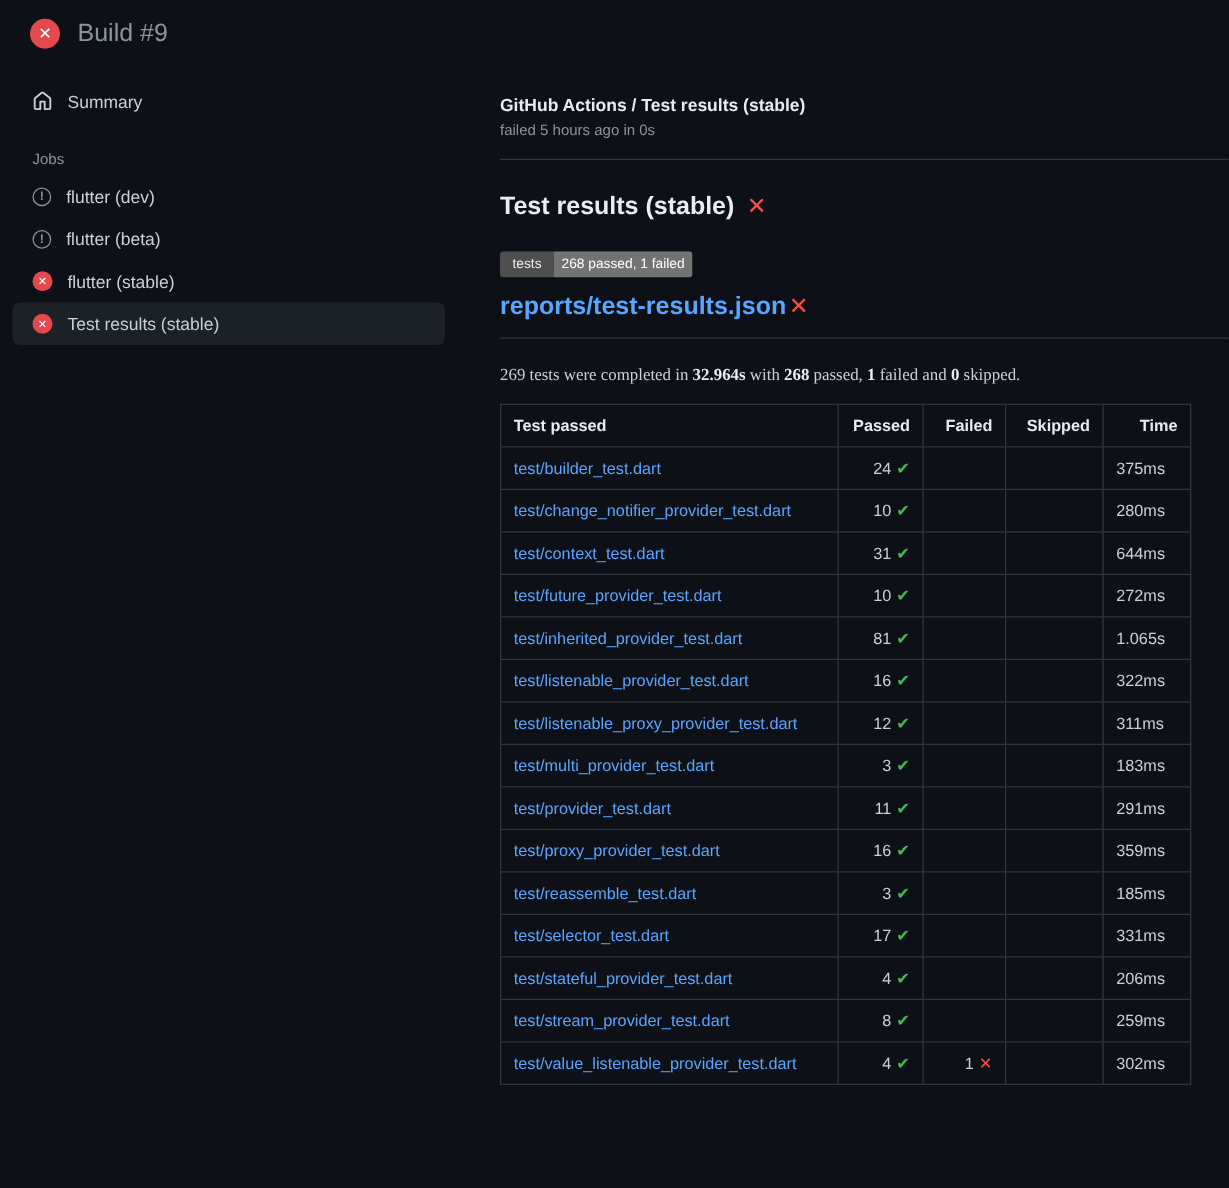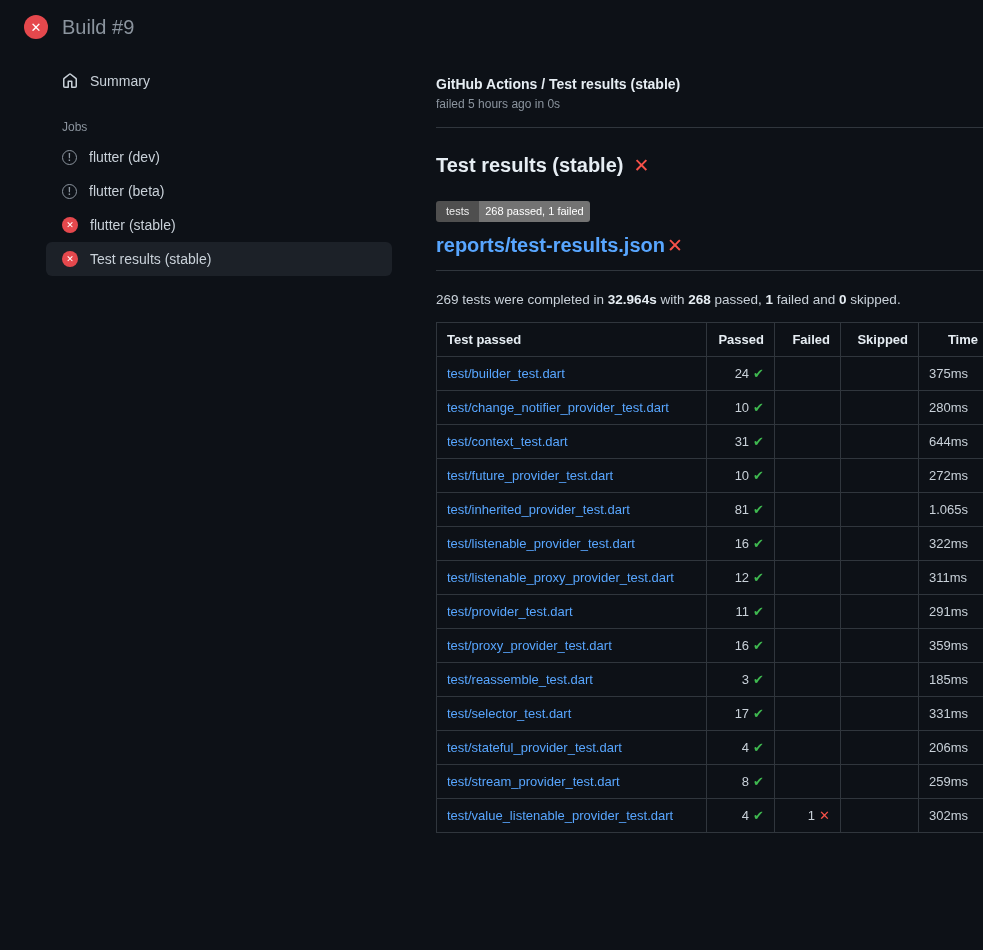--- a/index.html
+++ b/index.html
@@ -23,21 +23,21 @@
   }
   .fail-circle.lg { width: 24px; height: 24px; font-size: 13px; }
   .fail-circle.sm { width: 16px; height: 16px; font-size: 9px; }
   .page-title { font-size: 20px; font-weight: 700; color: #e6edf3; }
   .build-label { font-size: 20px; font-weight: 400; color: #8b949e; margin-left: 2px; }
 
   
   .layout { display: flex; align-items: flex-start; }
 
   
-  .sidebar { width: 370px; flex: 0 0 370px; padding: 12px 0; margin-left: 36px; }
+  .sidebar { width: 370px; flex: 0 0 370px; padding: 12px 0; }
   .side-item {
     display: flex; align-items: center; gap: 12px;
     margin: 0 14px 0 10px; padding: 9px 16px;
     font-size: 14px; color: #c9d1d9; border-radius: 6px;
     cursor: pointer;
   }
   .side-item.selected { background: #1c2128; }
   .side-section-label { color: #8b949e; font-size: 12px; margin: 22px 16px 6px 26px; }
   .neutral-circle {
     width: 15px; height: 15px; border-radius: 50%;
@@ -66,21 +66,21 @@
   .badge .badge-label { background: #4f4f4f; color: #efefef; padding: 5px 10px; }
   .badge .badge-value { background: #737373; color: #ffffff; padding: 5px 6px; }
 
   .report-title {
     margin-top: 12px; font-size: 20px; font-weight: 700; color: #58a6ff;
     display: flex; align-items: center; gap: 2px; cursor: pointer;
     text-decoration: none; width: max-content;
   }
   .report-divider { margin-top: 13px; }
 
-  .summary-line { margin-top: 21px; font-size: 13.5px; color: #c9d1d9; }
+  .summary-line { margin-top: 21px; font-size: 13.5px; color: #c9d1d9; font-family: Liberation Serif, serif; }
   .summary-line b { color: #e6edf3; }
 
   
   table.results {
     border-collapse: collapse; margin-top: 15px; table-layout: fixed;
     font-size: 13px; width: 552px;
   }
   table.results th, table.results td {
     border: 1px solid #30363d; padding: 8px 10px; line-height: 17px;
   }
@@ -225,20 +225,27 @@
   </tr>
 
   <tr>
     <td class="suite-cell"><a href="#">test/listenable_proxy_provider_test.dart</a></td>
     <td class="num-cell"><span>12</span><span class="check">✔</span></td>
     <td class="num-cell"></td>
     <td class="num-cell"></td>
     <td class="time-cell">311ms</td>
   </tr>
 
+  <tr>
+    <td class="suite-cell"><a href="#">test/multi_provider_test.dart</a></td>
+    <td class="num-cell"><span>3</span><span class="check">✔</span></td>
+    <td class="num-cell"></td>
+    <td class="num-cell"></td>
+    <td class="time-cell">183ms</td>
+  </tr>
 
   <tr>
     <td class="suite-cell"><a href="#">test/provider_test.dart</a></td>
     <td class="num-cell"><span>11</span><span class="check">✔</span></td>
     <td class="num-cell"></td>
     <td class="num-cell"></td>
     <td class="time-cell">291ms</td>
   </tr>
 
   <tr>

